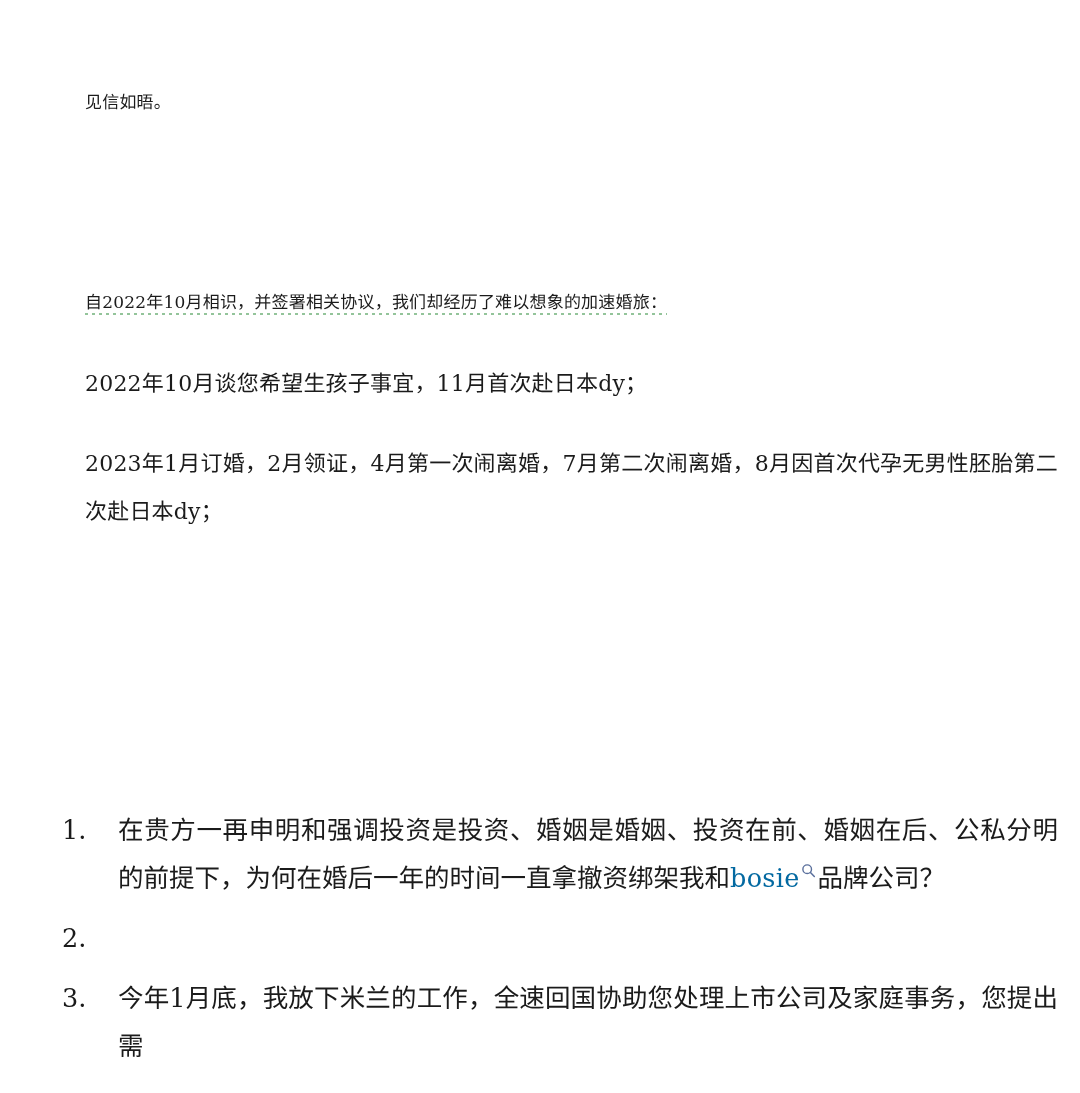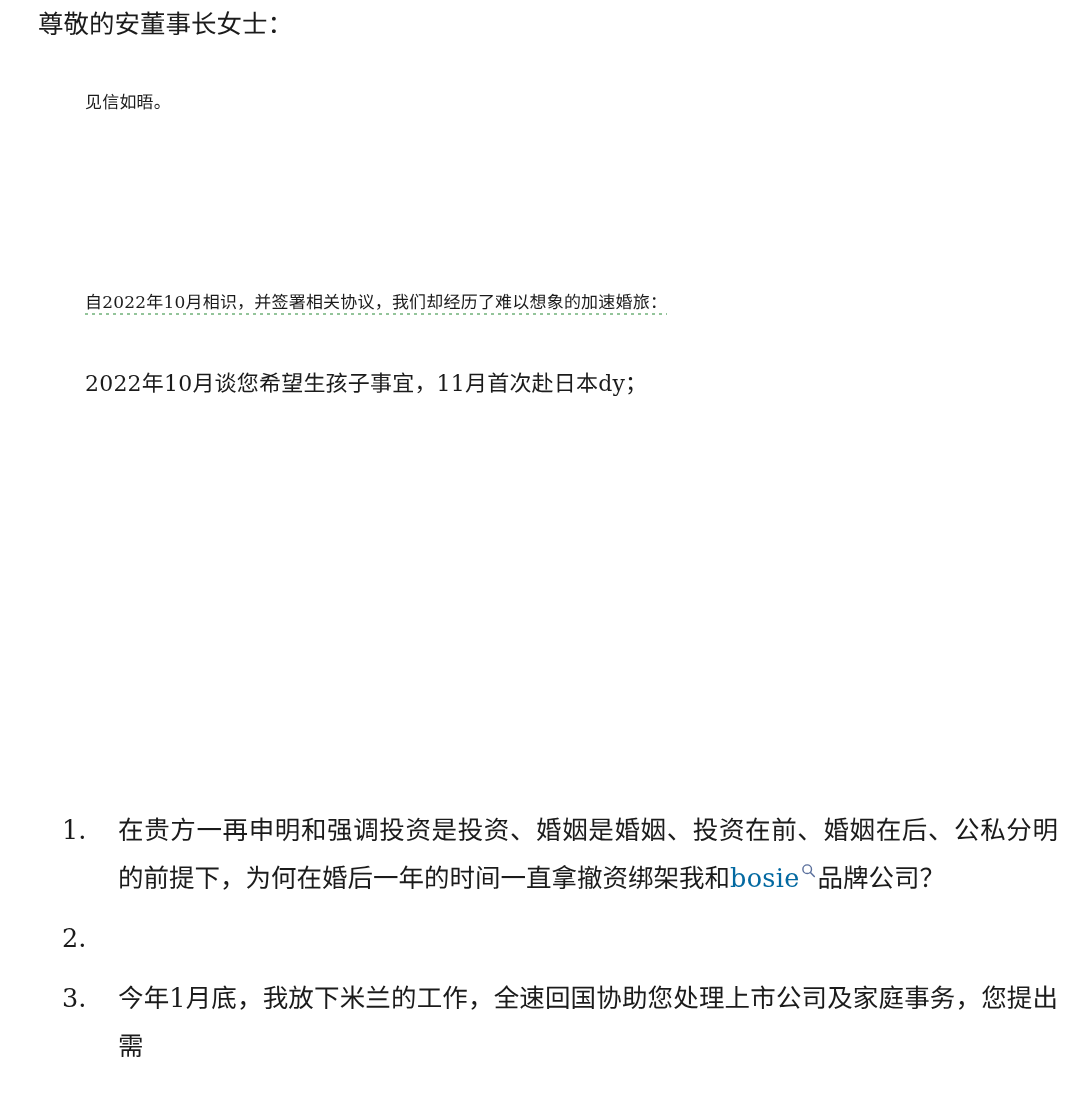--- a/index.html
+++ b/index.html
@@ -138,31 +138,31 @@
   .search-sup svg { display: block; }
 
   
   .clipped { overflow: hidden; }
 </style>
 </head>
 <body style="background: rgb(255, 255, 255);">
 
 <div class="page">
 
-  <div class="salutation">尊敬的安董事长女士：</div>
 
   <p class="para body-block p-greeting">见信如晤。</p>
 
 
   <p class="para body-block p-timeline">
     <span class="dotted-green dotted-green-multi" style="--dot: #93c49a;">自2022年10月相识，并签署相关协议，我们却经历了难以想象的加速婚旅：</span>
   </p>
 
   <p class="para italic body-block p-y2022">2022年10月谈您希望生孩子事宜，11月首次赴日本dy；</p>
 
+  <p class="para italic body-block p-y2023">2023年1月订婚，2月领证，4月第一次闹离婚，7月第二次闹离婚，8月因首次代孕无男性胚胎第二次赴日本dy；</p>
 
 
 
   <div class="olist">
 
     <div class="li-row">
       <div class="li-marker">1.</div>
       <div class="li-body">
         <span>在贵方一再申明和强调投资是投资、婚姻是婚姻、投资在前、婚姻在后、公私分明的前提下，为何在婚后一年的时间一直拿撤资绑架我和</span><span class="brand-link" style="color: #0369a1;">bosie</span><span class="search-sup"><svg width="15" height="15" viewBox="0 0 16 16" aria-hidden="true">
               <circle cx="6.6" cy="6.6" r="4.6" fill="none" stroke="#5a6f9c" stroke-width="1.5"></circle>

